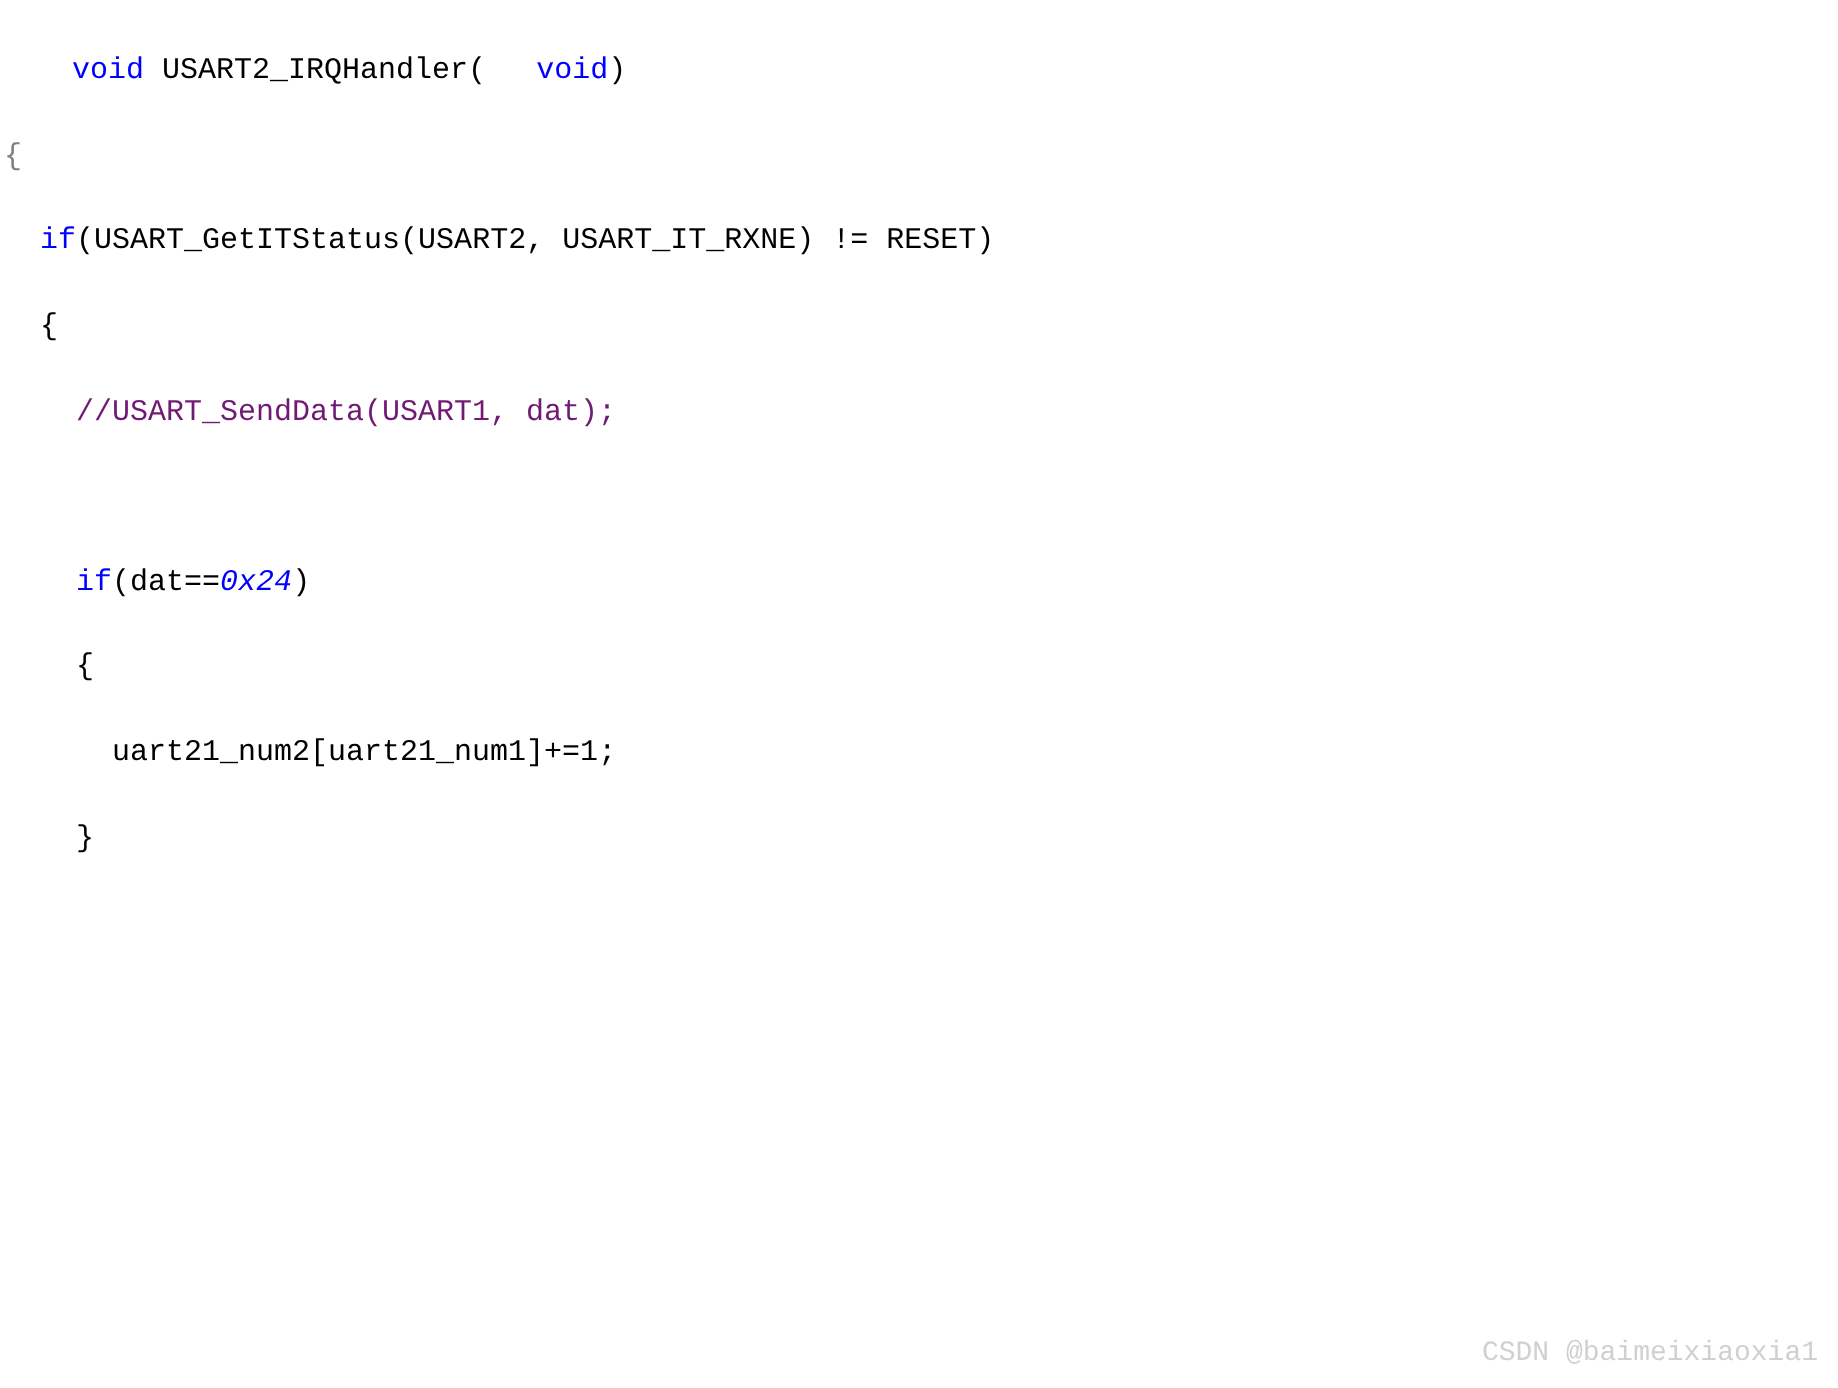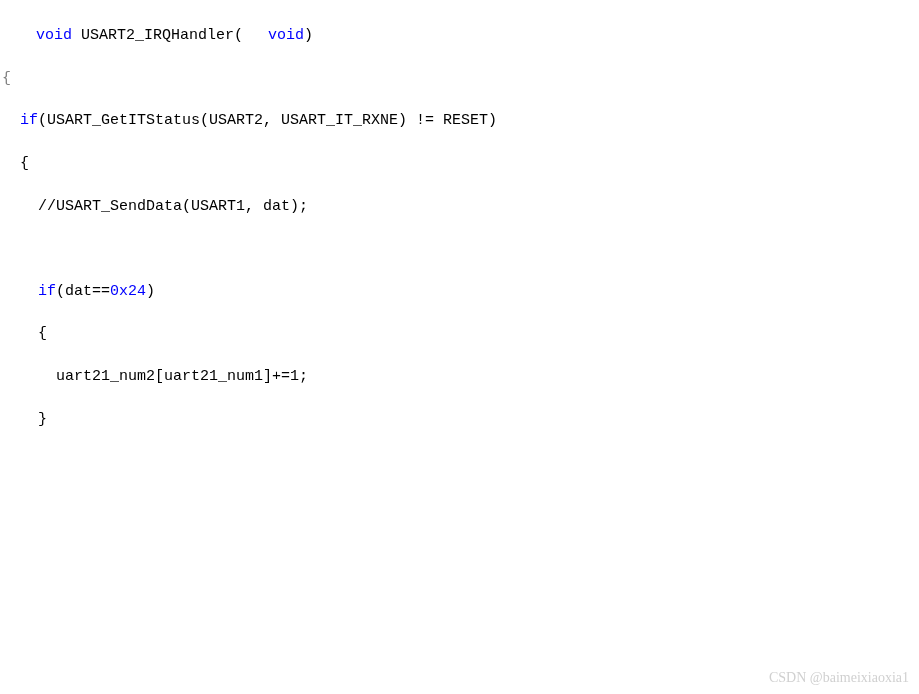--- a/index.html
+++ b/index.html
@@ -21,28 +21,28 @@
     .code-container {
       white-space: pre;
       padding-left: 2px;
     }
     .line {
       display: block;
       min-height: 1.42em;
     }
     .kw-type { color: #0000ff; margin-left: 25px; }
     .kw-ctrl { color: #0000ff; }
-    .hex { color: #0000ff; }
-    .comment { color: #000000; }
+    .hex { color: #0000ff; font-style: italic; }
+    .comment { color: #701a75; }
     .watermark {
       position: absolute;
       bottom: 6px;
       right: 10px;
       color: #d0d0d0;
-      font-family: Liberation Serif, serif;
+      font-family: Liberation Mono, monospace;
       font-size: 14px;
       pointer-events: none;
     }
     .gutter-brace { color: #808080; }
   </style>
 </head>
 <body>
 
 <div class="code-container">
 <span class="line"> <span class="kw-type">void</span><span> USART2_IRQHandler(</span><span class="kw-type">void</span><span>)</span></span>

